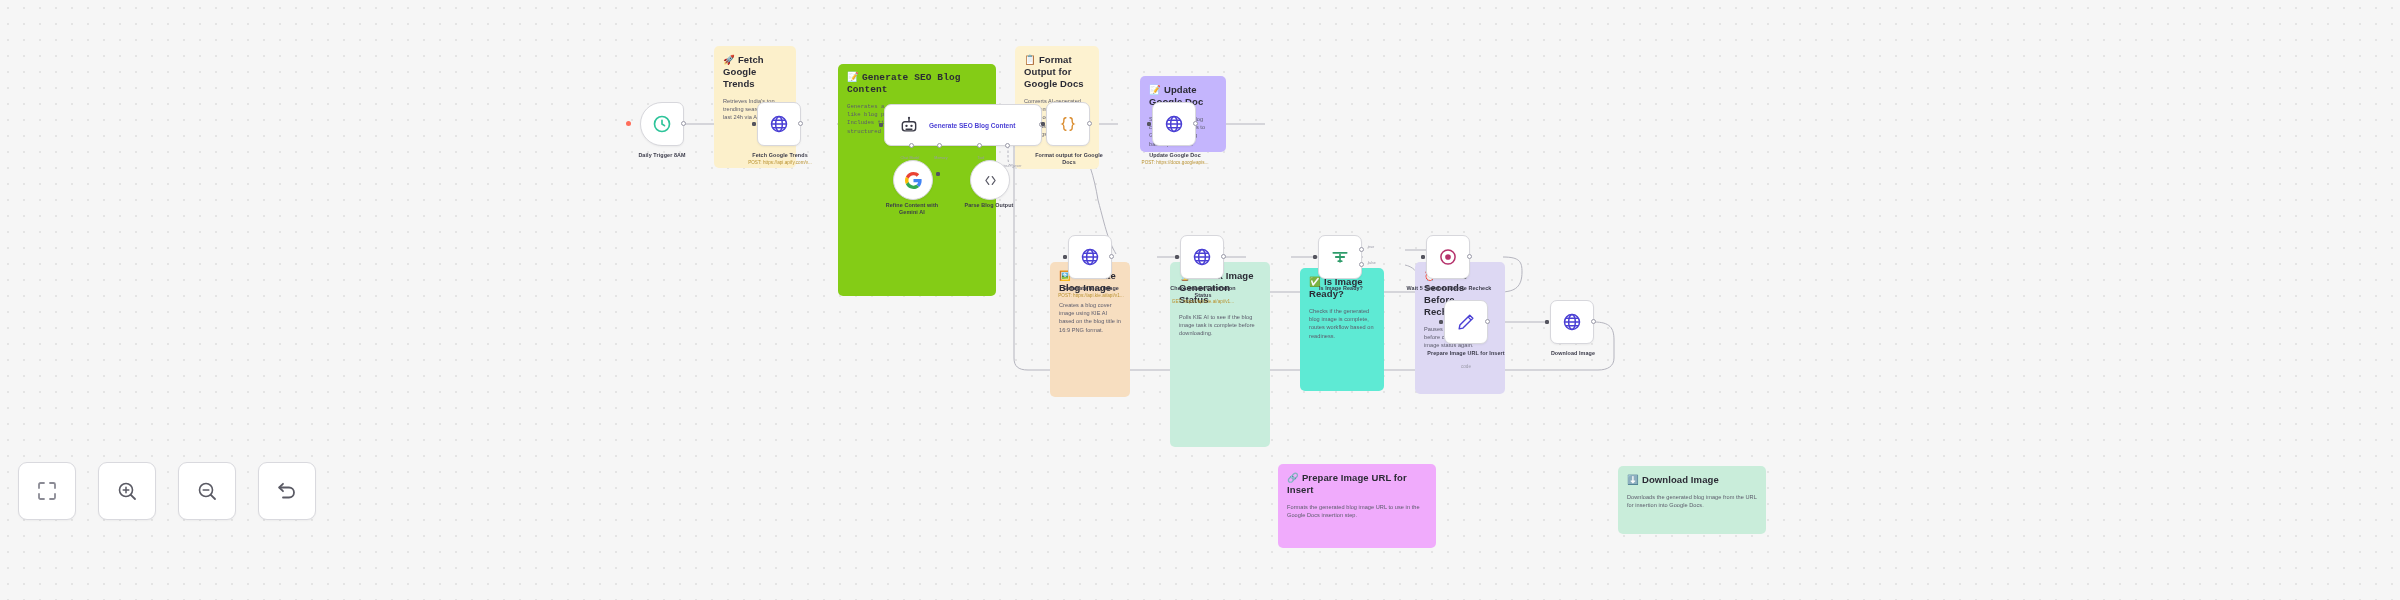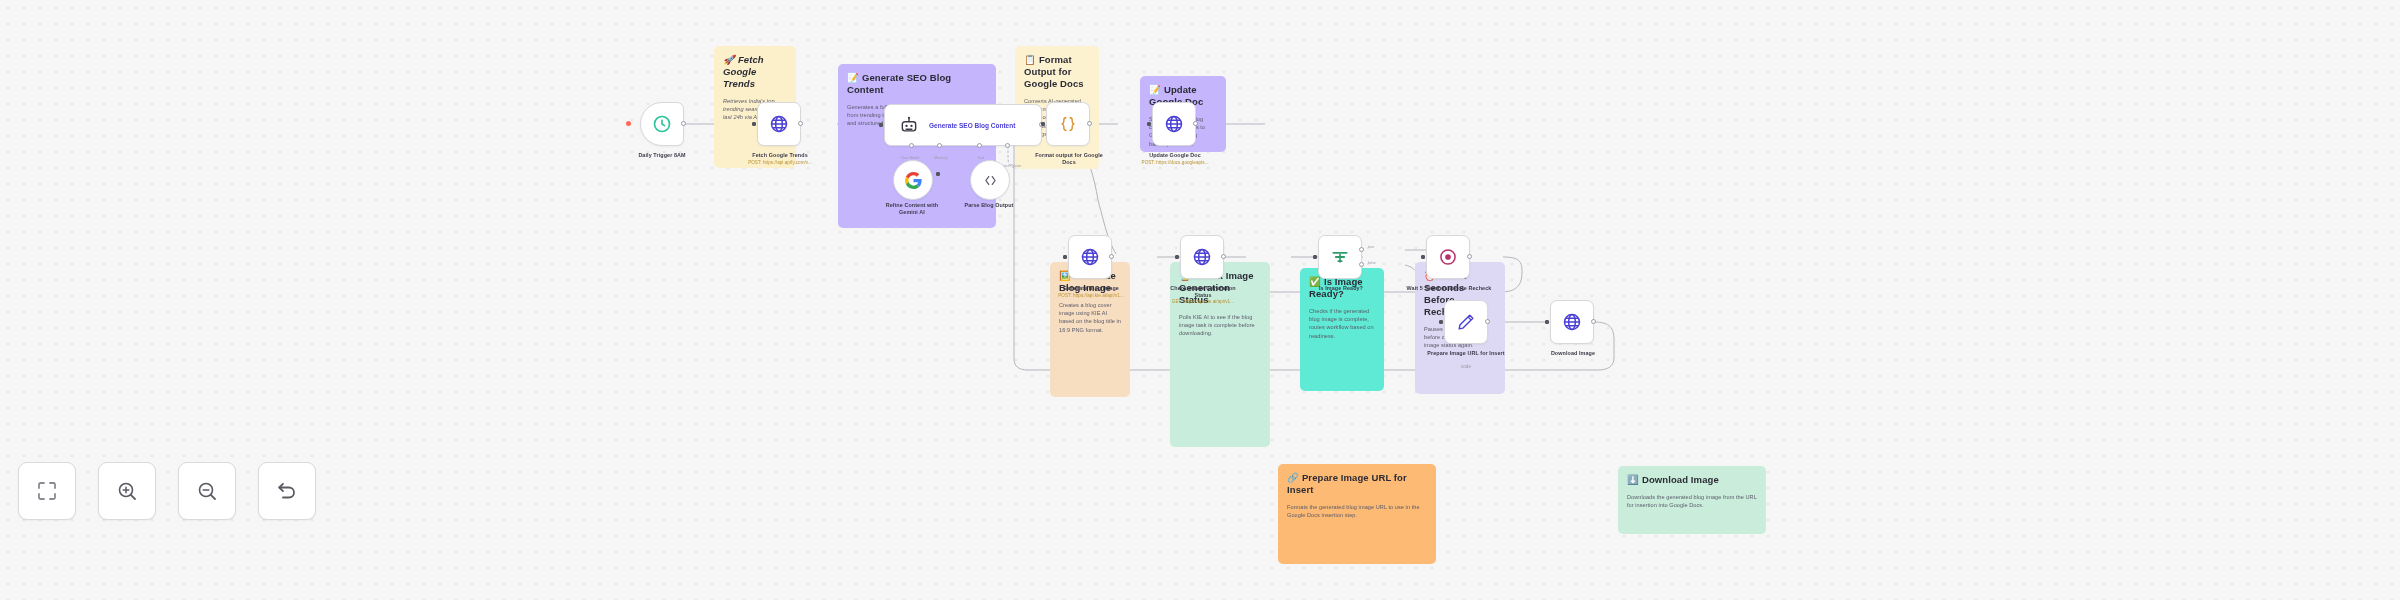--- a/index.html
+++ b/index.html
@@ -108,28 +108,28 @@
   <path class="wire" d="M1487,322 L1549,322"></path>
 
   <path class="wire" d="M1594,322 C1610,322 1614,328 1614,340 L1614,358 C1614,366 1608,370 1598,370 L1028,370 C1018,370 1014,366 1014,358 L1014,140 C1014,130 1018,126 1028,126"></path>
 
   <path class="wire dashed" d="M912,146 L912,163"></path>
   <path class="wire dashed" d="M940,146 L940,163"></path>
   <path class="wire dashed" d="M980,146 L980,163"></path>
   <path class="wire dashed" d="M1008,146 L1008,158 C1008,164 1010,166 1014,168"></path>
 </svg>
 
-<div class="sticky" style="left:714px;top:46px;width:82px;height:122px;background:#fcf0cb;font-style:italic;">
+<div class="sticky" style="left:714px;top:46px;width:82px;height:122px;background:#fcf0cb;">
   <div class="s-title">
     <span class="s-emoji">🚀</span><span>Fetch Google Trends</span>
   </div>
   <div class="s-body">Retrieves India's top trending searches in the last 24h via Apify API.</div>
 </div>
 
-<div class="sticky" style="left:838px;top:64px;width:158px;height:164px;background:#c4b5fd;">
+<div class="sticky" style="left:838px;top:64px;width:158px;height:232px;background:#84cc16;font-family:Liberation Mono, monospace;">
   <div class="s-title">
     <span class="s-emoji">📝</span><span>Generate SEO Blog Content</span>
   </div>
   <div class="s-body">Generates a fully SEO-optimized, human-like blog post from trending topics. Includes title, meta description, and structured content.</div>
 </div>
 
 <div class="sticky" style="left:1015px;top:46px;width:84px;height:123px;background:#fdf2d0;">
   <div class="s-title">
     <span class="s-emoji">📋</span><span>Format Output for Google Docs</span>
   </div>
@@ -164,21 +164,21 @@
   <div class="s-body">Checks if the generated blog image is complete, routes workflow based on readiness.</div>
 </div>
 
 <div class="sticky" style="left:1415px;top:262px;width:90px;height:132px;background:#ddd8f3;">
   <div class="s-title">
     <span class="s-emoji">⏰</span><span>Wait 5 Seconds Before Recheck</span>
   </div>
   <div class="s-body">Pauses workflow briefly before checking the blog image status again.</div>
 </div>
 
-<div class="sticky" style="left:1278px;top:464px;width:158px;height:100px;background:#fdba74;">
+<div class="sticky" style="left:1278px;top:464px;width:158px;height:84px;background:#f0abfc;">
   <div class="s-title">
     <span class="s-emoji">🔗</span><span>Prepare Image URL for Insert</span>
   </div>
   <div class="s-body">Formats the generated blog image URL to use in the Google Docs insertion step.</div>
 </div>
 
 <div class="sticky" style="left:1618px;top:466px;width:148px;height:68px;background:#c9edda;">
   <div class="s-title">
     <span class="s-emoji">⬇️</span><span>Download Image</span>
   </div>

